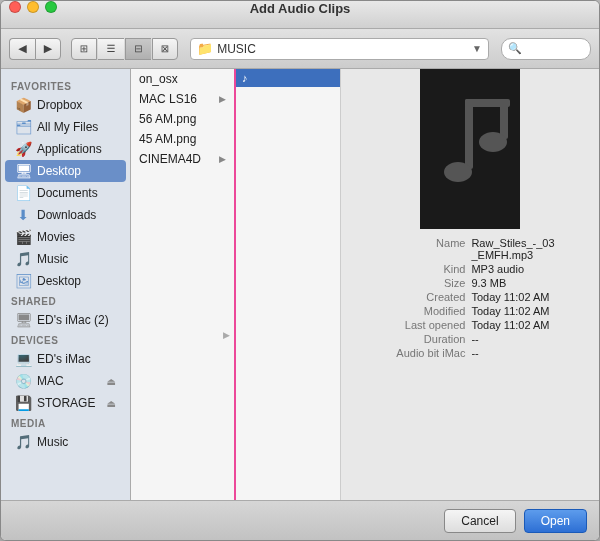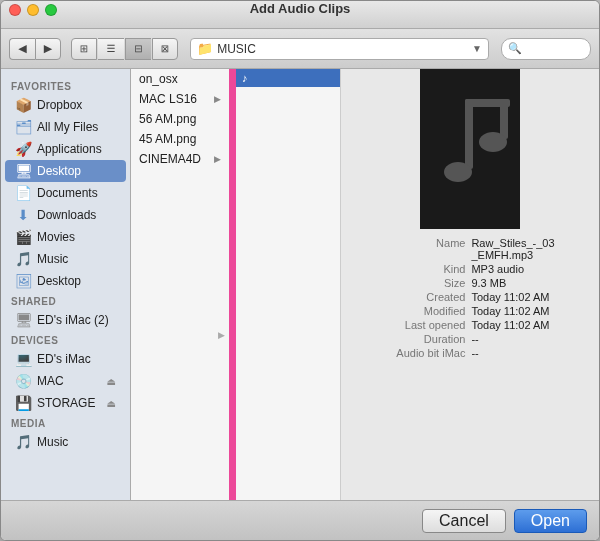--- a/index.html
+++ b/index.html
@@ -23,22 +23,22 @@
       display: flex;
       flex-direction: column;
       overflow: hidden;
     }
 
     .title-bar {
       background: linear-gradient(to bottom, #e8e8e8, #d0d0d0);
       border-bottom: 1px solid #aaa;
       height: 28px;
       display: flex;
-      align-items: flex-end;
-      padding: 12px 8px;
+      align-items: flex-start;
+      padding: 0 8px;
       position: relative;
     }
 
     .traffic-lights {
       display: flex;
       gap: 6px;
     }
     .traffic-light {
       width: 12px;
       height: 12px;
@@ -200,21 +200,21 @@
 
     
     .file-area {
       display: flex;
       flex: 1;
       overflow: hidden;
     }
 
     .column-pane {
       width: 105px;
-      border-right: 7px solid #ec4899;
+      border-right: 2px solid #ec4899;
       background: #f5f5f5;
       overflow-y: auto;
       display: flex;
       flex-direction: column;
     }
 
     .column-item {
       padding: 3px 8px;
       font-size: 12px;
       color: #222;
@@ -303,21 +303,21 @@
       align-items: center;
       justify-content: flex-end;
       padding: 0 12px;
       gap: 8px;
     }
 
     .btn {
       height: 24px;
       padding: 0 16px;
       border-radius: 4px;
-      font-size: 16px;
+      font-size: 12px;
       cursor: pointer;
       border: 1px solid #888;
       background: linear-gradient(to bottom, #f5f5f5, #ddd);
       color: #222;
     }
     .btn-primary {
       background: linear-gradient(to bottom, #5d9cec, #2d6fd4);
       border: 1px solid #1a5ab8;
       color: white;
       font-weight: normal;

